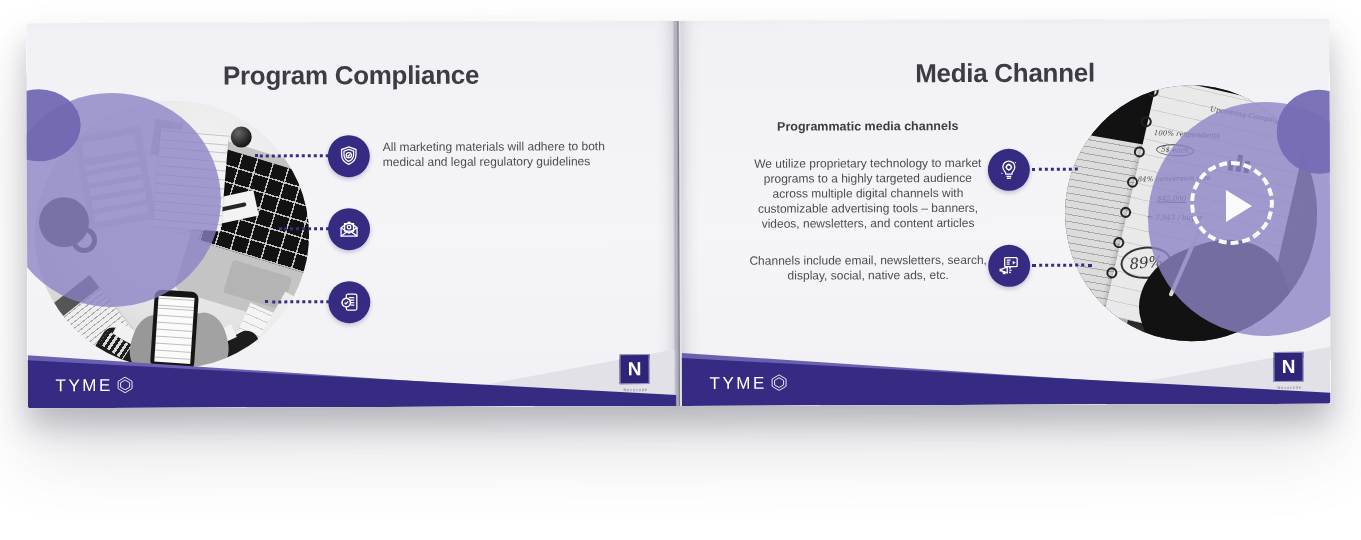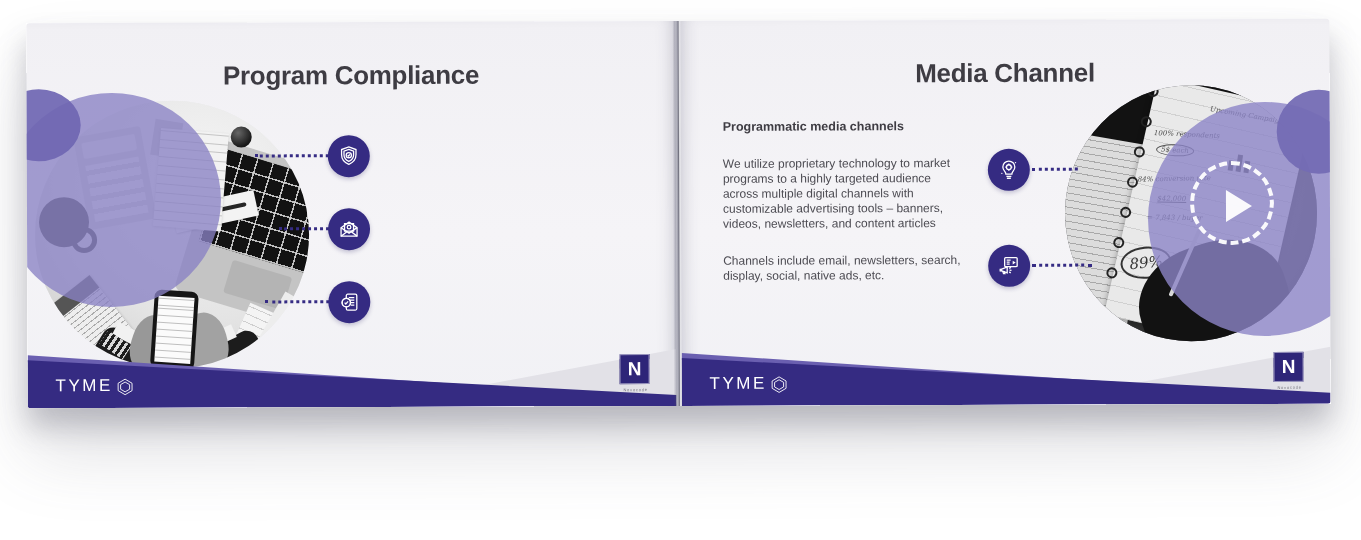--- a/index.html
+++ b/index.html
@@ -40,34 +40,34 @@
   .dotline { position:absolute; height:0; border-top:3px dotted #362c84; }
 
   
   .badge { position:absolute; width:42px; height:42px; border-radius:50%; background:#352b82;
            display:flex; align-items:center; justify-content:center;
            box-shadow:0 2px 4px rgba(40,30,100,.25); }
   .badge svg { display:block; }
 
   .item-text { position:absolute; font-size:12px; line-height:15px; color:#4c4b52; }
 
-  .right-col { position:absolute; left:42px; width:242px; text-align:left; color:#4c4b52; }
+  .right-col { position:absolute; left:66px; width:242px; text-align:center; color:#4c4b52; }
   .right-sub { font-size:12.5px; font-weight:bold; color:#3e3c43; }
   .right-par { font-size:12px; line-height:15px; }
 
   
   .play-ring { position:absolute; left:509px; top:142px; width:84px; height:84px; border-radius:50%;
                border:4px dashed #ffffff; opacity:.95; }
   .play-tri  { position:absolute; left:32px; top:25px; width:0; height:0;
                border-left:26px solid #ffffff; border-top:16px solid transparent; border-bottom:16px solid transparent; }
 
   
   .footer { position:absolute; left:0; bottom:0; width:649px; height:72px; }
   .footer svg.shape { position:absolute; inset:0; width:100%; height:100%; }
-  .tyme-logo { position:absolute; left:28px; top:40px; display:flex; align-items:flex-end; gap:4px;
+  .tyme-logo { position:absolute; left:28px; top:40px; display:flex; align-items:flex-start; gap:4px;
                color:#ffffff; font-size:17px; letter-spacing:2.5px; font-weight:normal; }
   .n-logo { position:absolute; left:592px; top:20px; width:32px; text-align:center; }
   .n-square { width:30px; height:30px; background:#2e2578; color:#fff; font-weight:bold; font-size:19px;
               line-height:30px; text-align:center; box-shadow:0 0 0 1px rgba(255,255,255,.5) inset; }
   .n-name { margin-top:3px; font-size:4px; letter-spacing:.8px; color:#77767f; }
 
   
   .desk-bg { inset:0; background:radial-gradient(circle at 62% 30%, #f6f6f7 0%, #e4e4e8 55%, #c9c9cf 100%); }
   .calc { left:46px; top:30px; width:68px; height:94px; transform:rotate(-10deg); background:#d8d6e1; border-radius:4px; }
   .calc:before { content:""; position:absolute; left:7px; top:7px; right:7px; height:16px; background:#eceaf1; border-radius:2px; }
@@ -163,20 +163,21 @@
 
       <div class="dotline" style="left:228px; top:132px; width:74px;"></div>
       <div class="badge" style="left:301px; top:113px;">
         <svg width="24" height="24" viewBox="0 0 24 24" fill="none" stroke="#fff" stroke-width="1.3">
           <path d="M12 2.8l7.2 2.6v5.1c0 4.6-3 7.9-7.2 9.7-4.2-1.8-7.2-5.1-7.2-9.7V5.4L12 2.8z"></path>
           <path d="M12 5.2l4.8 1.8v3.6c0 3.1-2 5.4-4.8 6.7-2.8-1.3-4.8-3.6-4.8-6.7V7L12 5.2z"></path>
           <circle cx="12" cy="11" r="2.6"></circle>
           <path d="M10.9 11l.8.8 1.5-1.6"></path>
         </svg>
       </div>
+      <div class="item-text" style="left:356px; top:118px; width:242px;">All marketing materials will adhere to both medical and legal regulatory guidelines</div>
 
       <div class="dotline" style="left:252px; top:205px; width:50px;"></div>
       <div class="badge" style="left:301px; top:186px;">
         <svg width="24" height="24" viewBox="0 0 24 24" fill="none" stroke="#fff" stroke-width="1.3">
           <path d="M4 10.5L12 5l8 5.5V19H4v-8.5z"></path>
           <rect x="7.5" y="6.5" width="9" height="7.5"></rect>
           <circle cx="12" cy="10" r="1.8"></circle>
           <path d="M4 10.5l8 5.5 8-5.5M4 19l6.5-5M20 19l-6.5-5"></path>
         </svg>
       </div>

